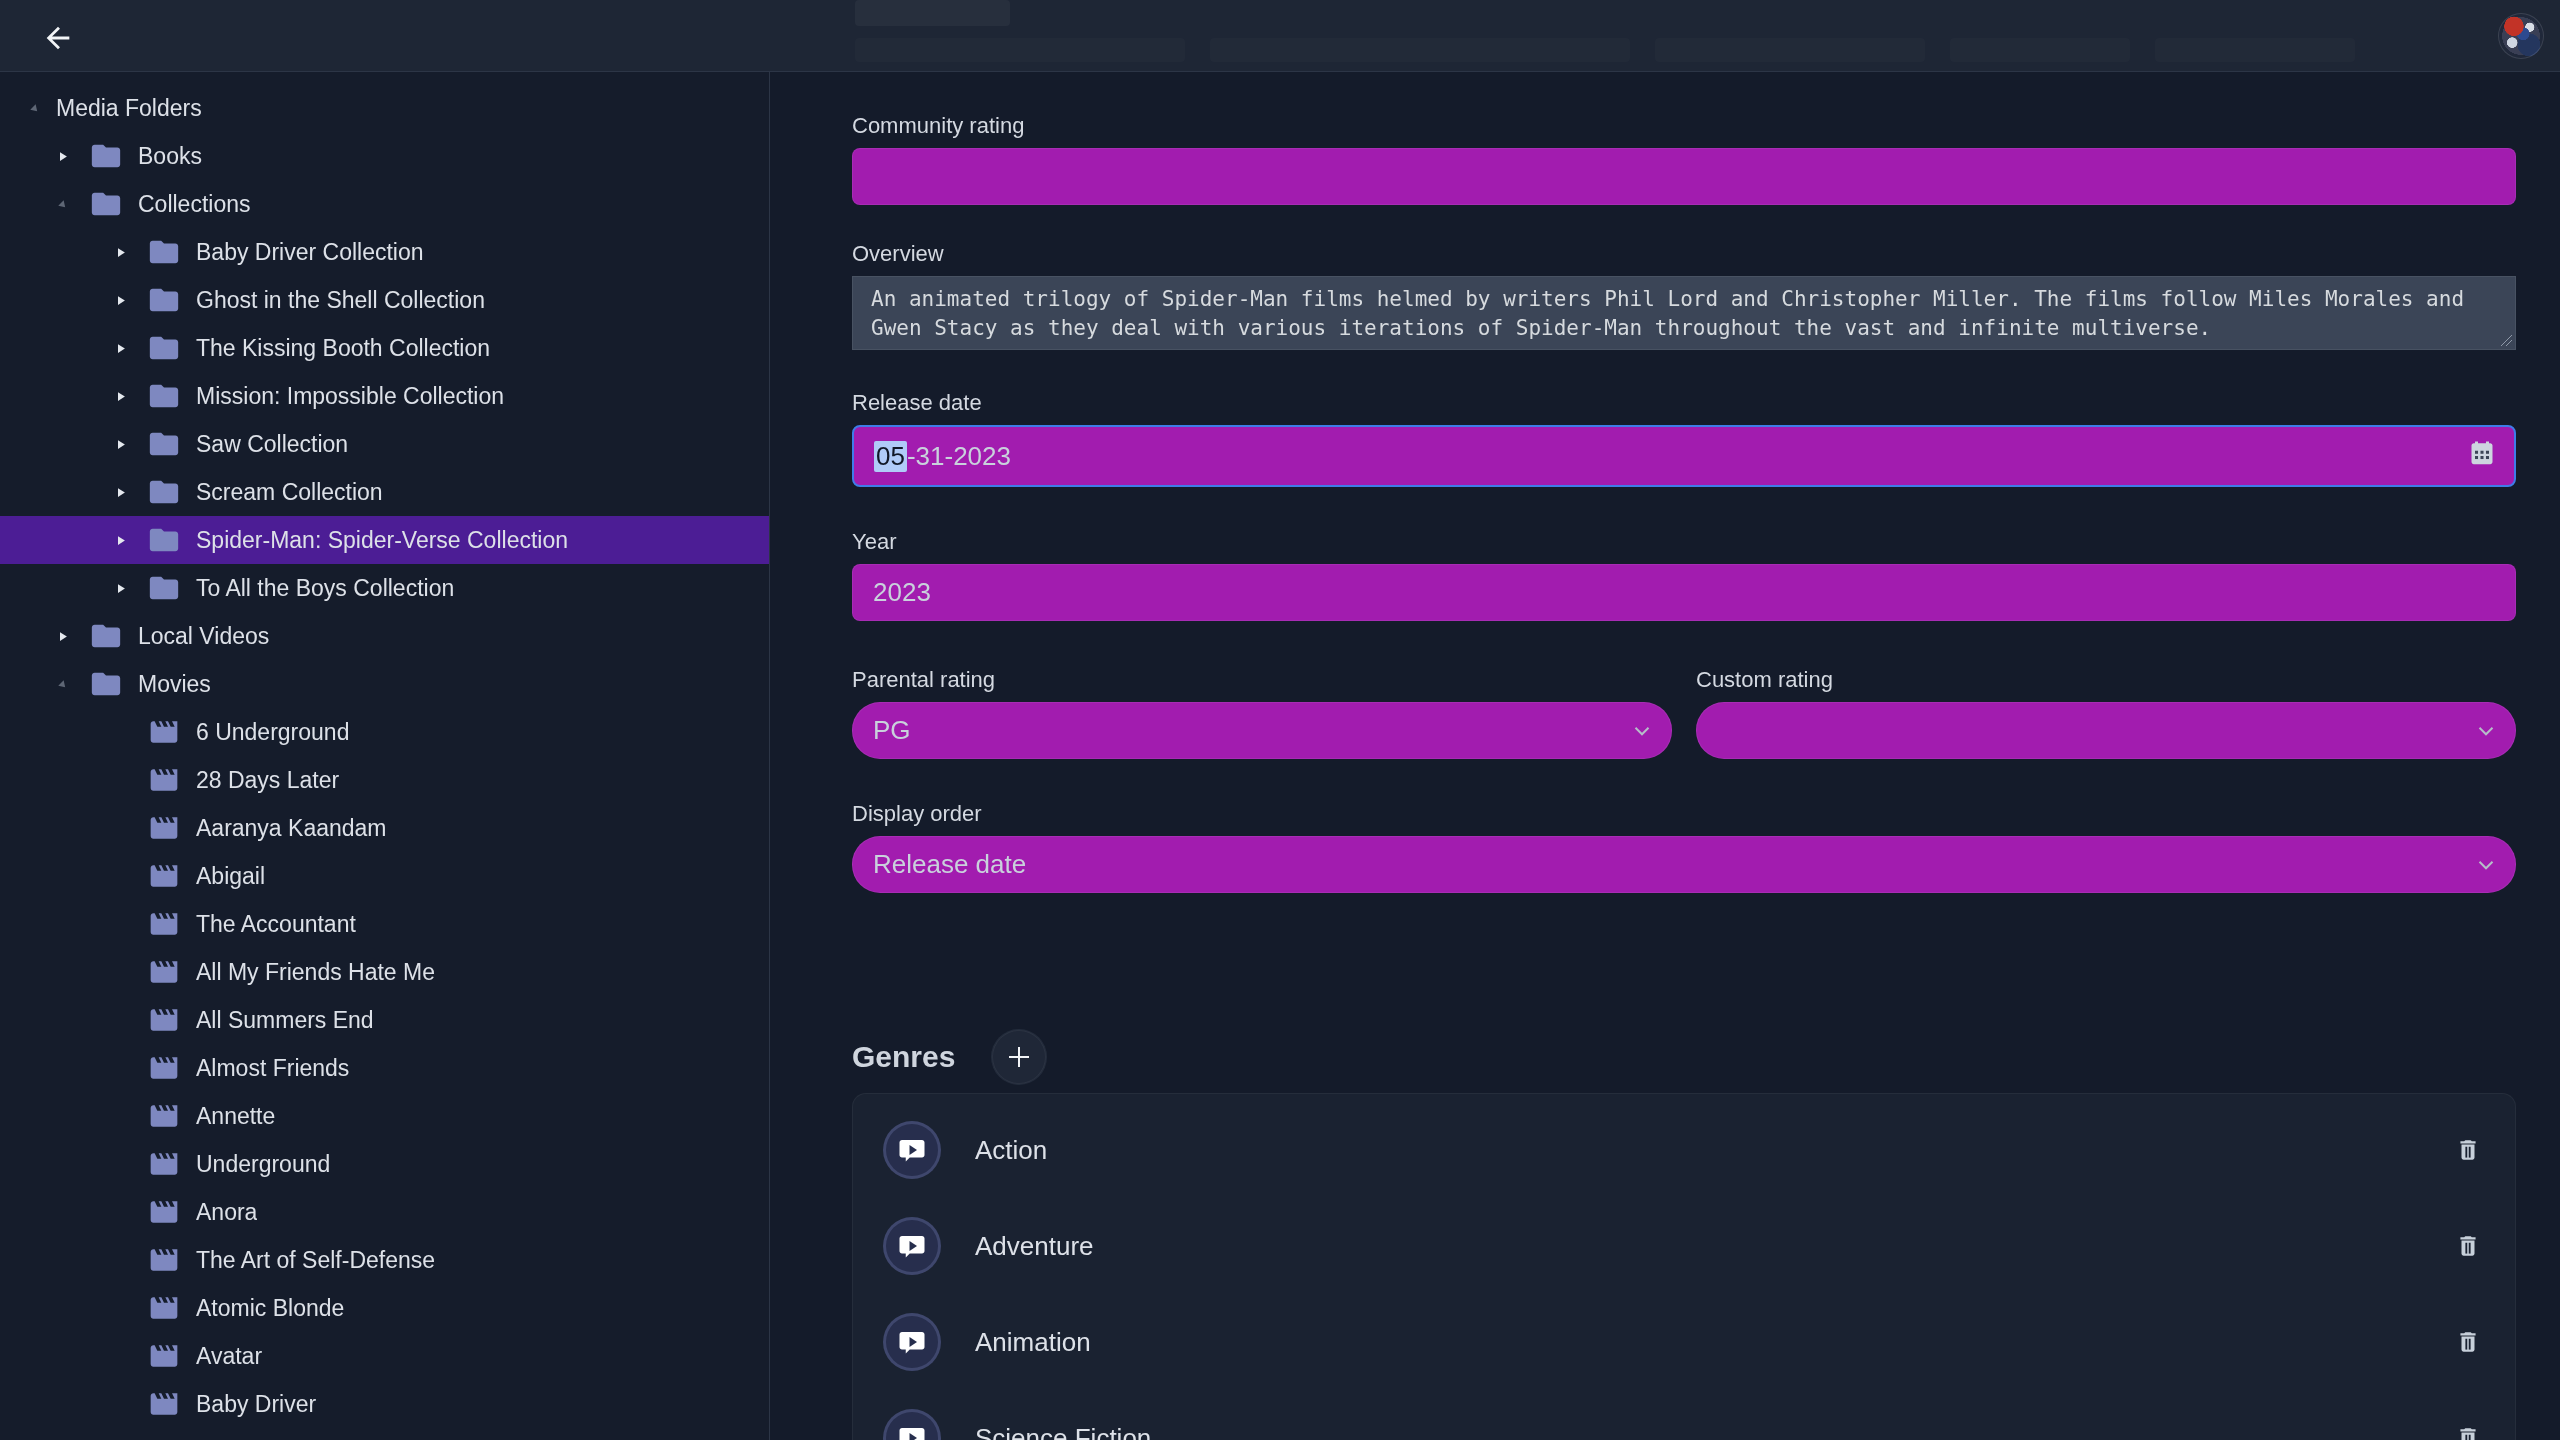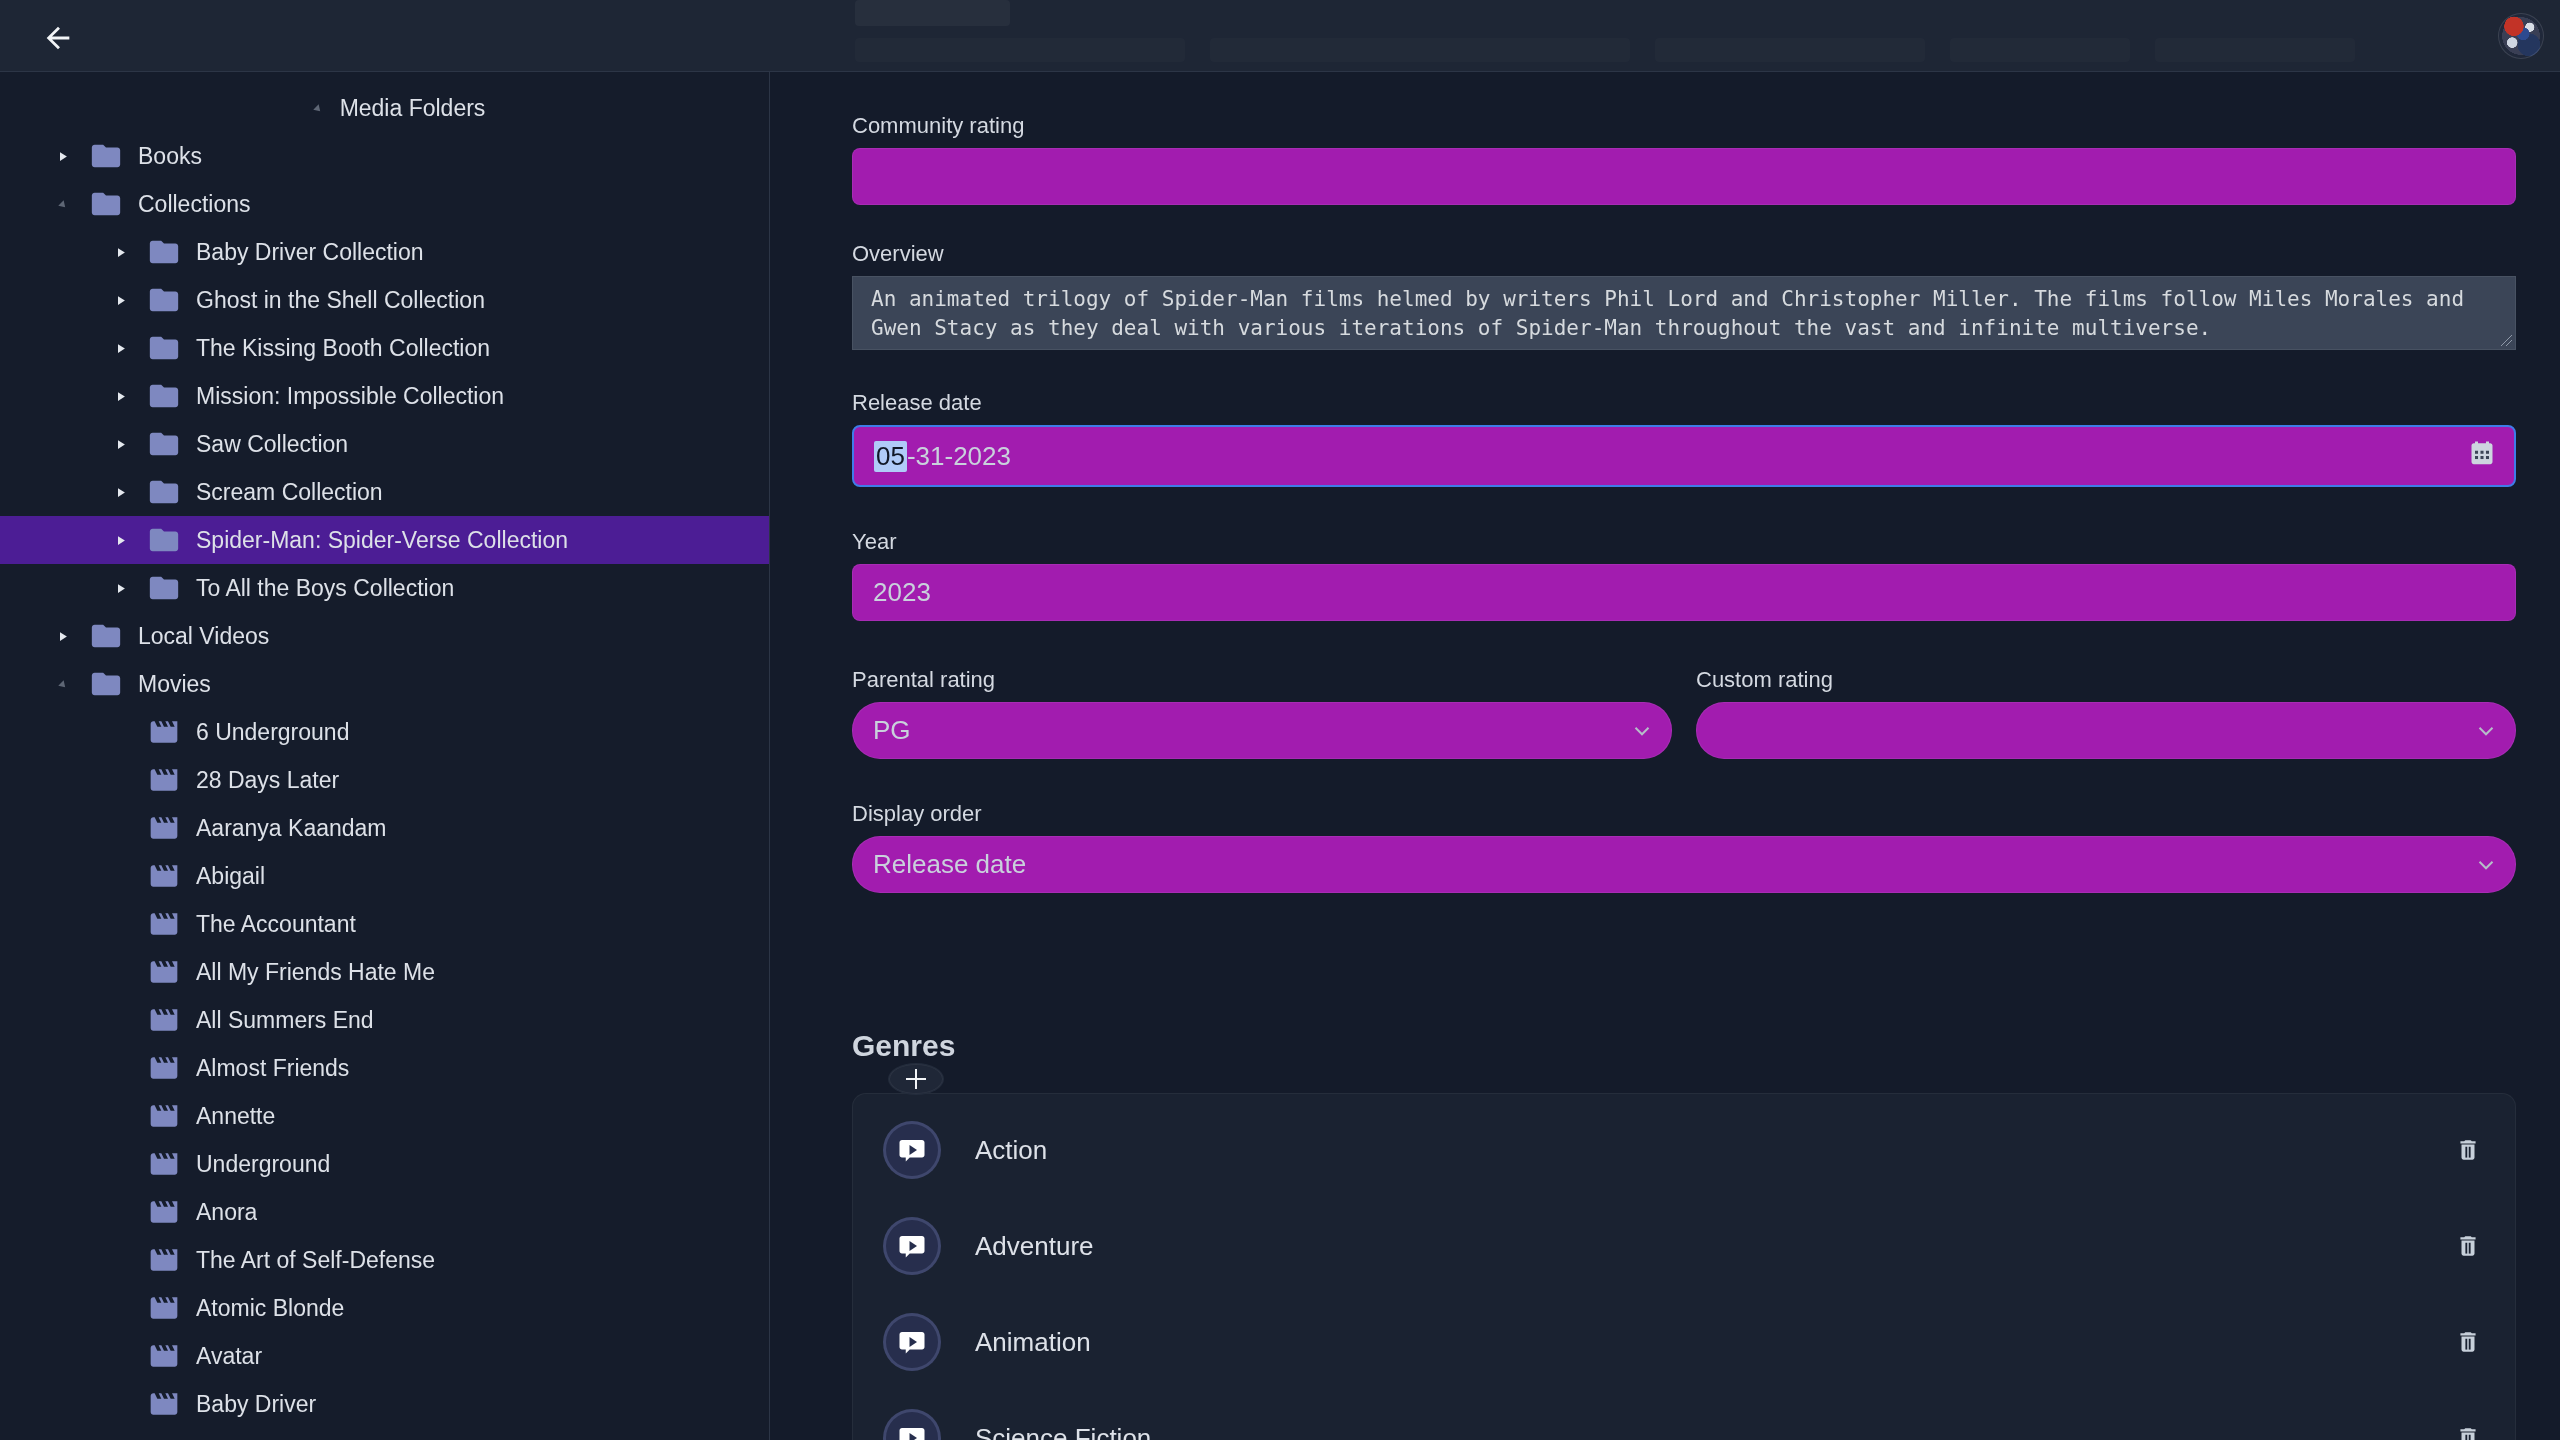--- a/index.html
+++ b/index.html
@@ -46,21 +46,21 @@
     background:#151c2b;
     border-right:1px solid #2c3546;
     overflow:hidden; padding-top:12px;
     z-index:10;
   }
   .tree-row {
     height:48px; display:flex; align-items:center;
     font-size:23px; color:#dde1e8; cursor:pointer; white-space:nowrap;
   }
   .tree-row.selected { background:#4c1d95; }
-  .lvl0 { padding-left:20px;justify-content:center; }
+  .lvl0 { padding-left:20px; }
   .lvl1 { padding-left:48px; }
   .lvl2 { padding-left:106px; }
   .expander { width:28px; display:flex; align-items:center; justify-content:center; flex:none; }
   .expander svg { display:none; }
   .exp-collapsed .svg-collapsed { display:block; }
   .exp-expanded .svg-expanded { display:block; opacity:.55; transform:rotate(45deg); }
   .tree-icon { width:36px; height:36px; margin:0 14px 0 12px; flex:none; display:flex; align-items:center; justify-content:center; }
   .tree-icon svg { display:none; }
   .icon-folder .svg-folder { display:block; }
   .icon-movie .svg-movie { display:block; }
@@ -98,21 +98,21 @@
   .row2 { display:flex; gap:24px; }
   .row2 > div { flex:1; }
 
   .mt-ovw { margin-top:36px; }
   .mt-rel { margin-top:40px; }
   .mt-year { margin-top:42px; }
   .mt-rate { margin-top:46px; }
   .mt-disp { margin-top:42px; }
 
   
-  .genres-head { margin-top:136px; display:flex; height:56px;flex-direction:column; }
+  .genres-head { margin-top:136px; display:flex; align-items:center; height:56px; }
   .genres-title { font-size:30px; font-weight:600; color:#cfd5de; }
   .add-btn {
     width:56px; height:56px; margin-left:36px; border-radius:50%;
     background:#1f2737; border:1px solid #38415233;
     box-shadow:inset 0 0 0 1px rgba(255,255,255,0.06);
     display:flex; align-items:center; justify-content:center; cursor:pointer;
   }
   .genres-card {
     margin-top:8px; width:100%; height:420px;
     background:#1a2231; border:1px solid rgba(255,255,255,0.05);

